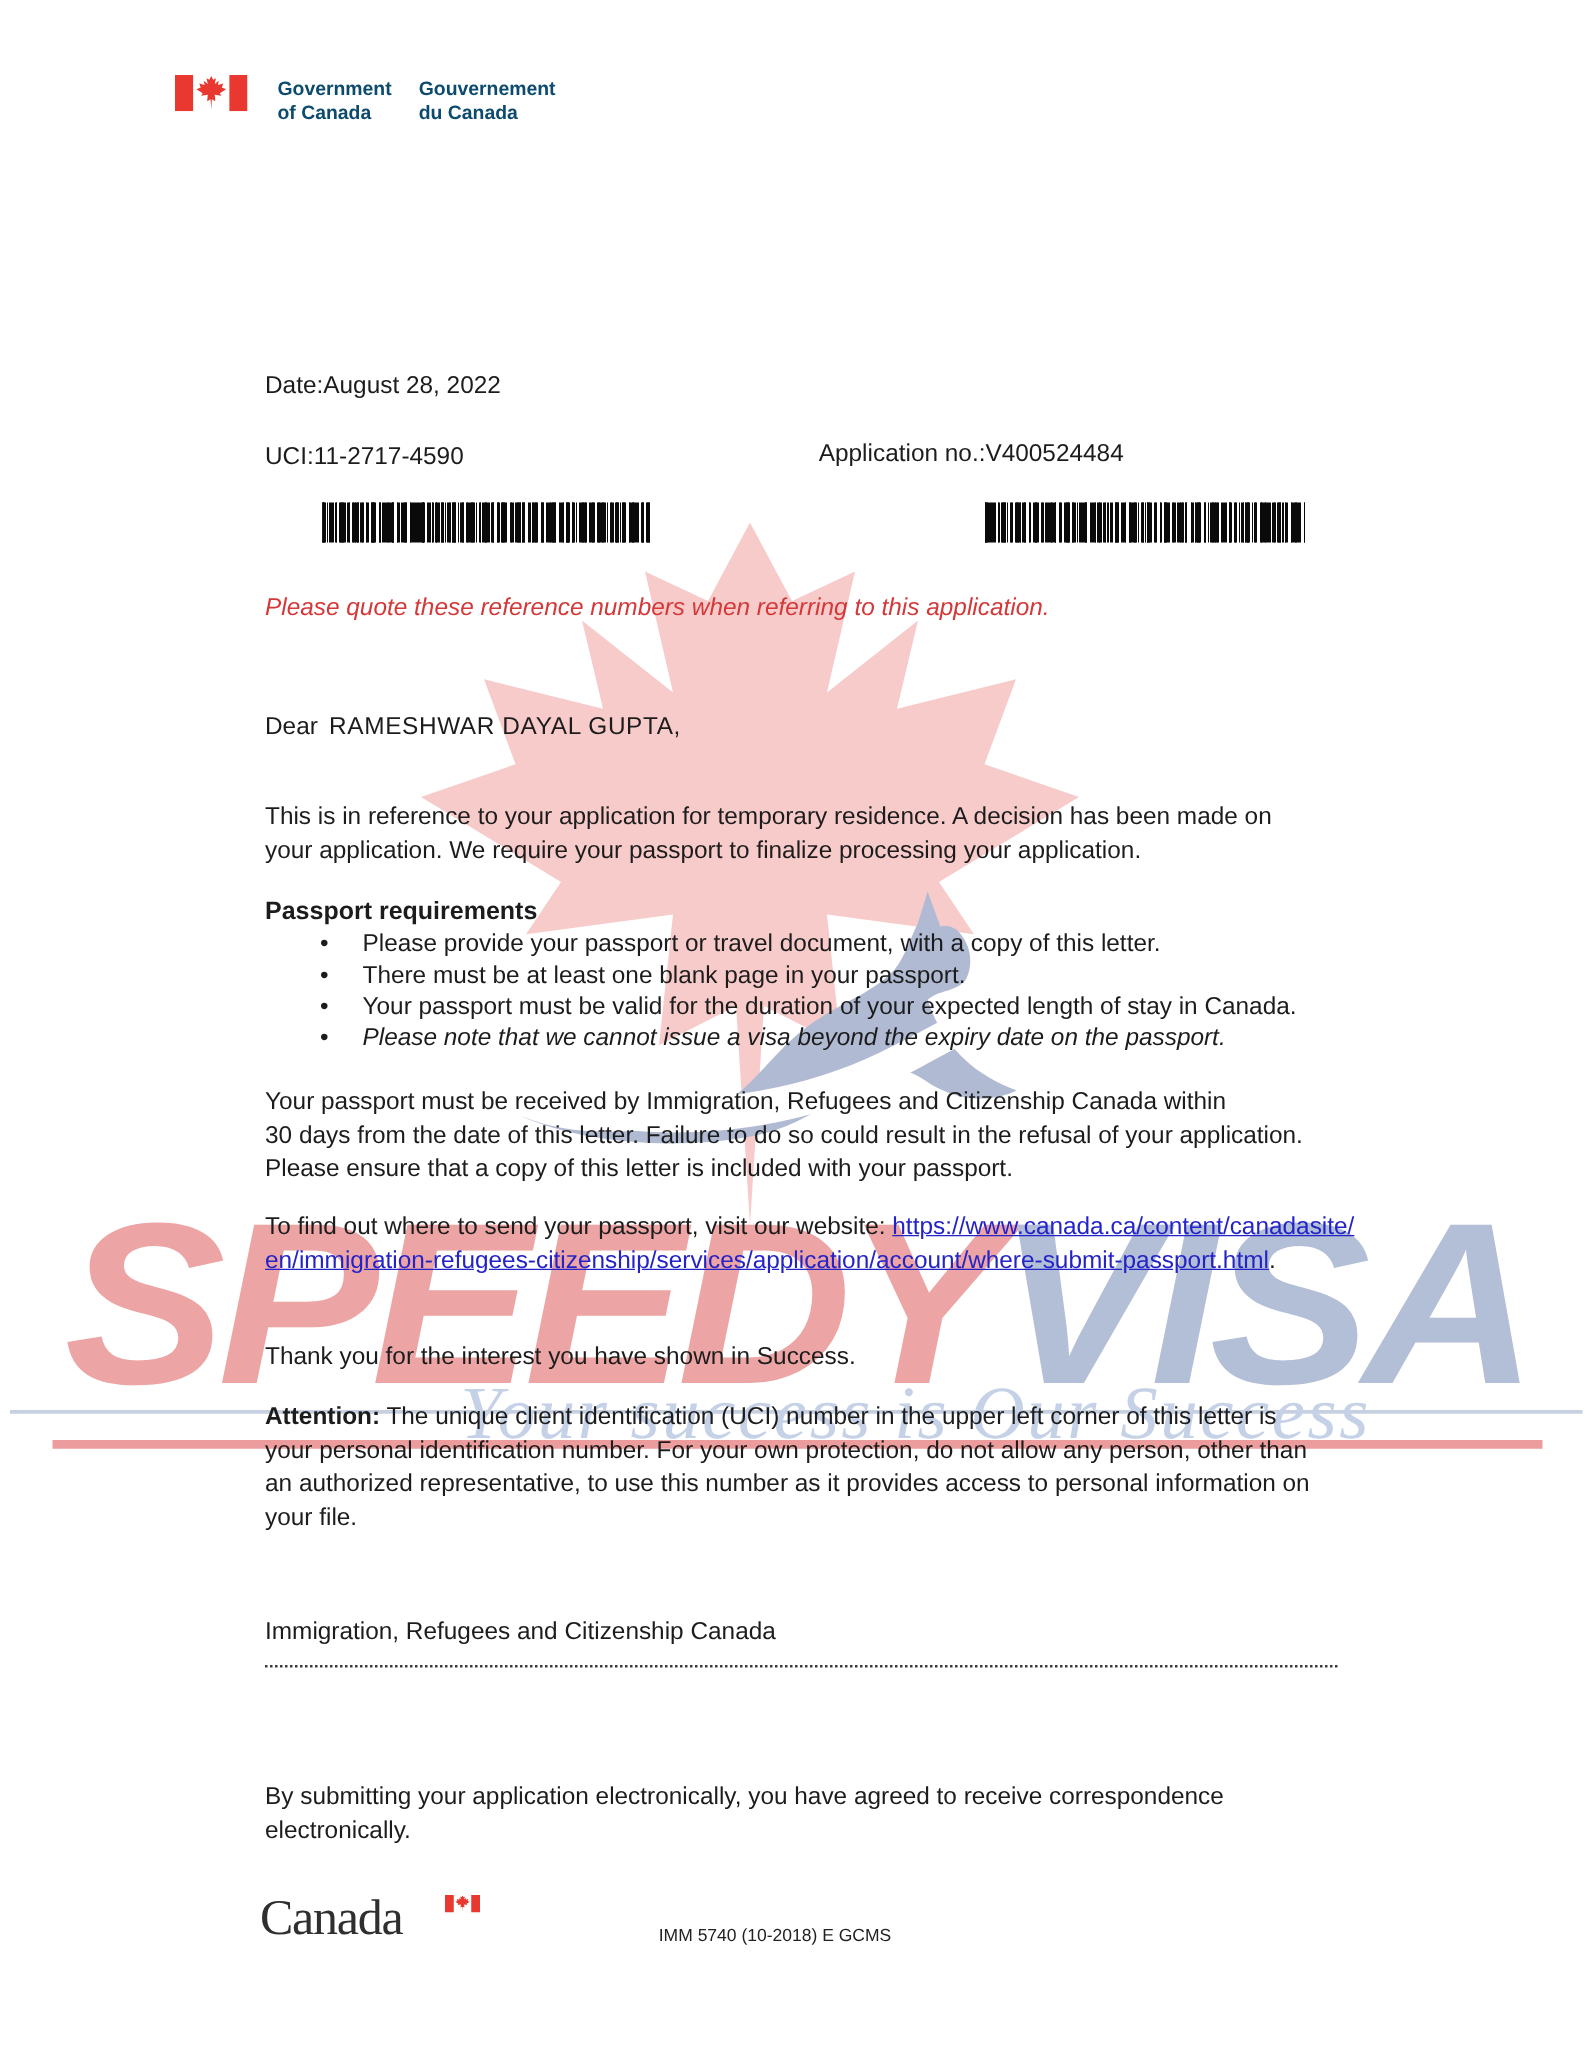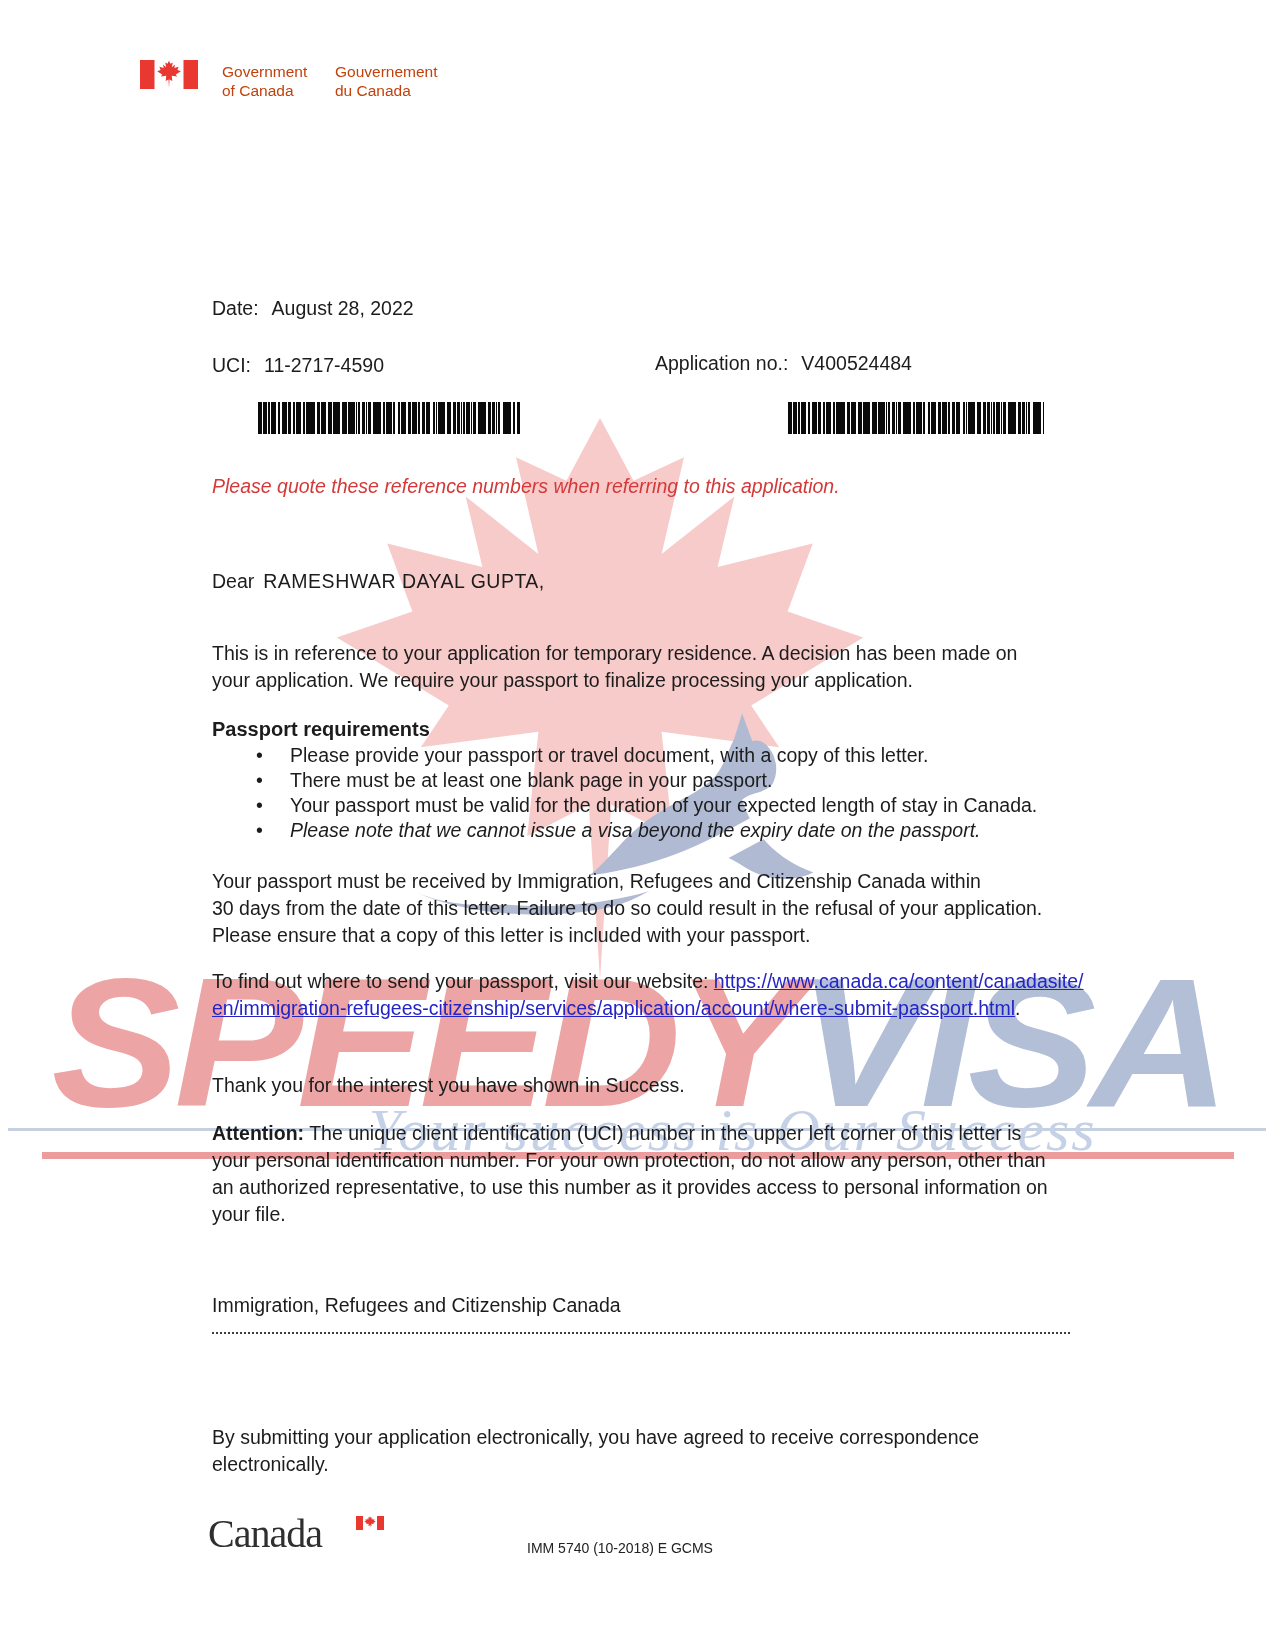--- a/index.html
+++ b/index.html
@@ -12,30 +12,30 @@
     font-family:"Liberation Sans", sans-serif;
     color:#1c1c1c;
   }
   .abs{position:absolute;}
   .txt{font-size:19.5px;line-height:27px;color:#1c1c1c;}
   .ml{white-space:pre-line;}
   .z2{z-index:2;}
 
   
   .gov-flag{left:140px;top:60px;width:58px;height:29px;}
-  .gov-txt{font-size:15.5px;line-height:19px;color:#c2410c;white-space:pre-line;}
+  .gov-txt{font-size:15.5px;line-height:19px;color:#0c4a6e;white-space:pre-line;font-weight:bold;}
   .gov-en{left:222px;top:62px;}
   .gov-fr{left:335px;top:62px;}
 
   
   .row-date{left:212px;top:295px;}
   .row-uci{left:212px;top:352px;}
   .row-app{left:655px;top:350px;}
   .meta-label{display:inline-block;}
-  .meta-value{display:inline-block;margin-left:13px;}
+  .meta-value{display:inline-block;}
 
   
   .barcode{
     height:32px;background-color:#fff;
     background-image:
       repeating-linear-gradient(90deg,#0a0a0a 0 2px,rgba(0,0,0,0) 2px 5px),
       repeating-linear-gradient(90deg,#0a0a0a 0 1px,rgba(0,0,0,0) 1px 8px),
       repeating-linear-gradient(90deg,#0a0a0a 0 3px,rgba(0,0,0,0) 3px 13px),
       repeating-linear-gradient(90deg,#0a0a0a 0 1px,rgba(0,0,0,0) 1px 3.5px);
   }

